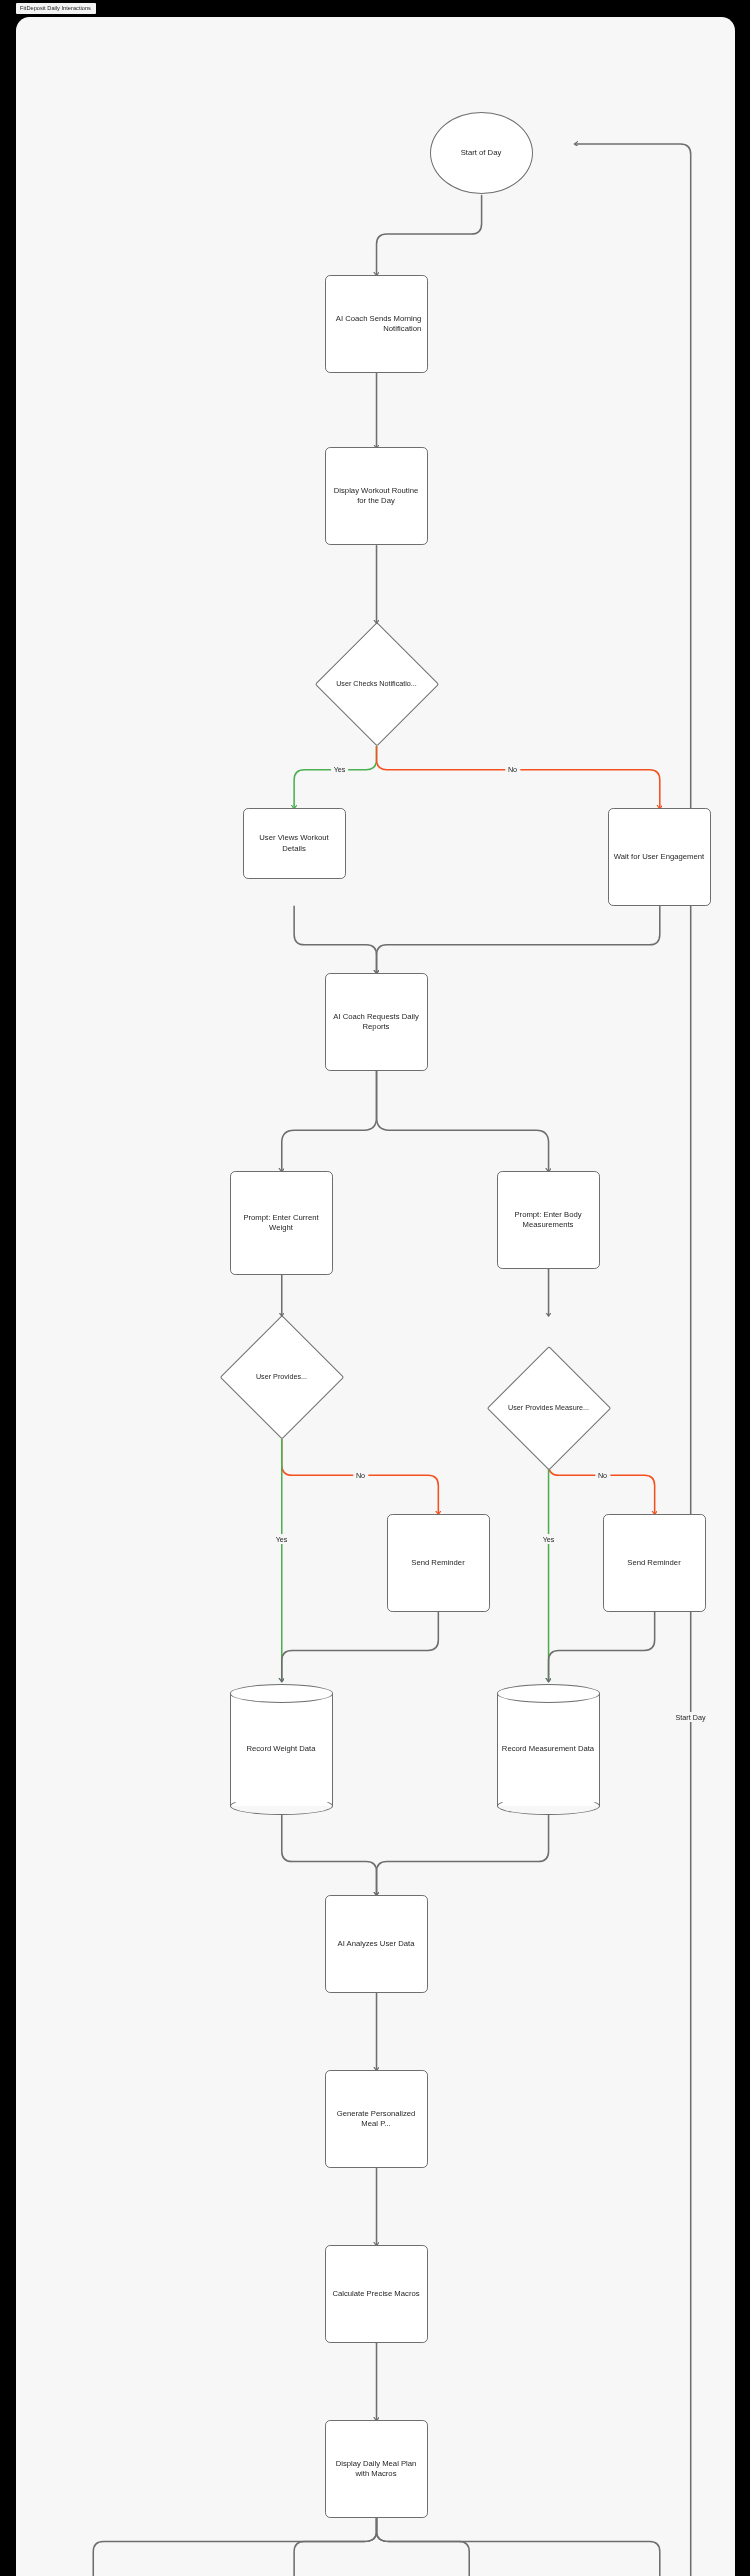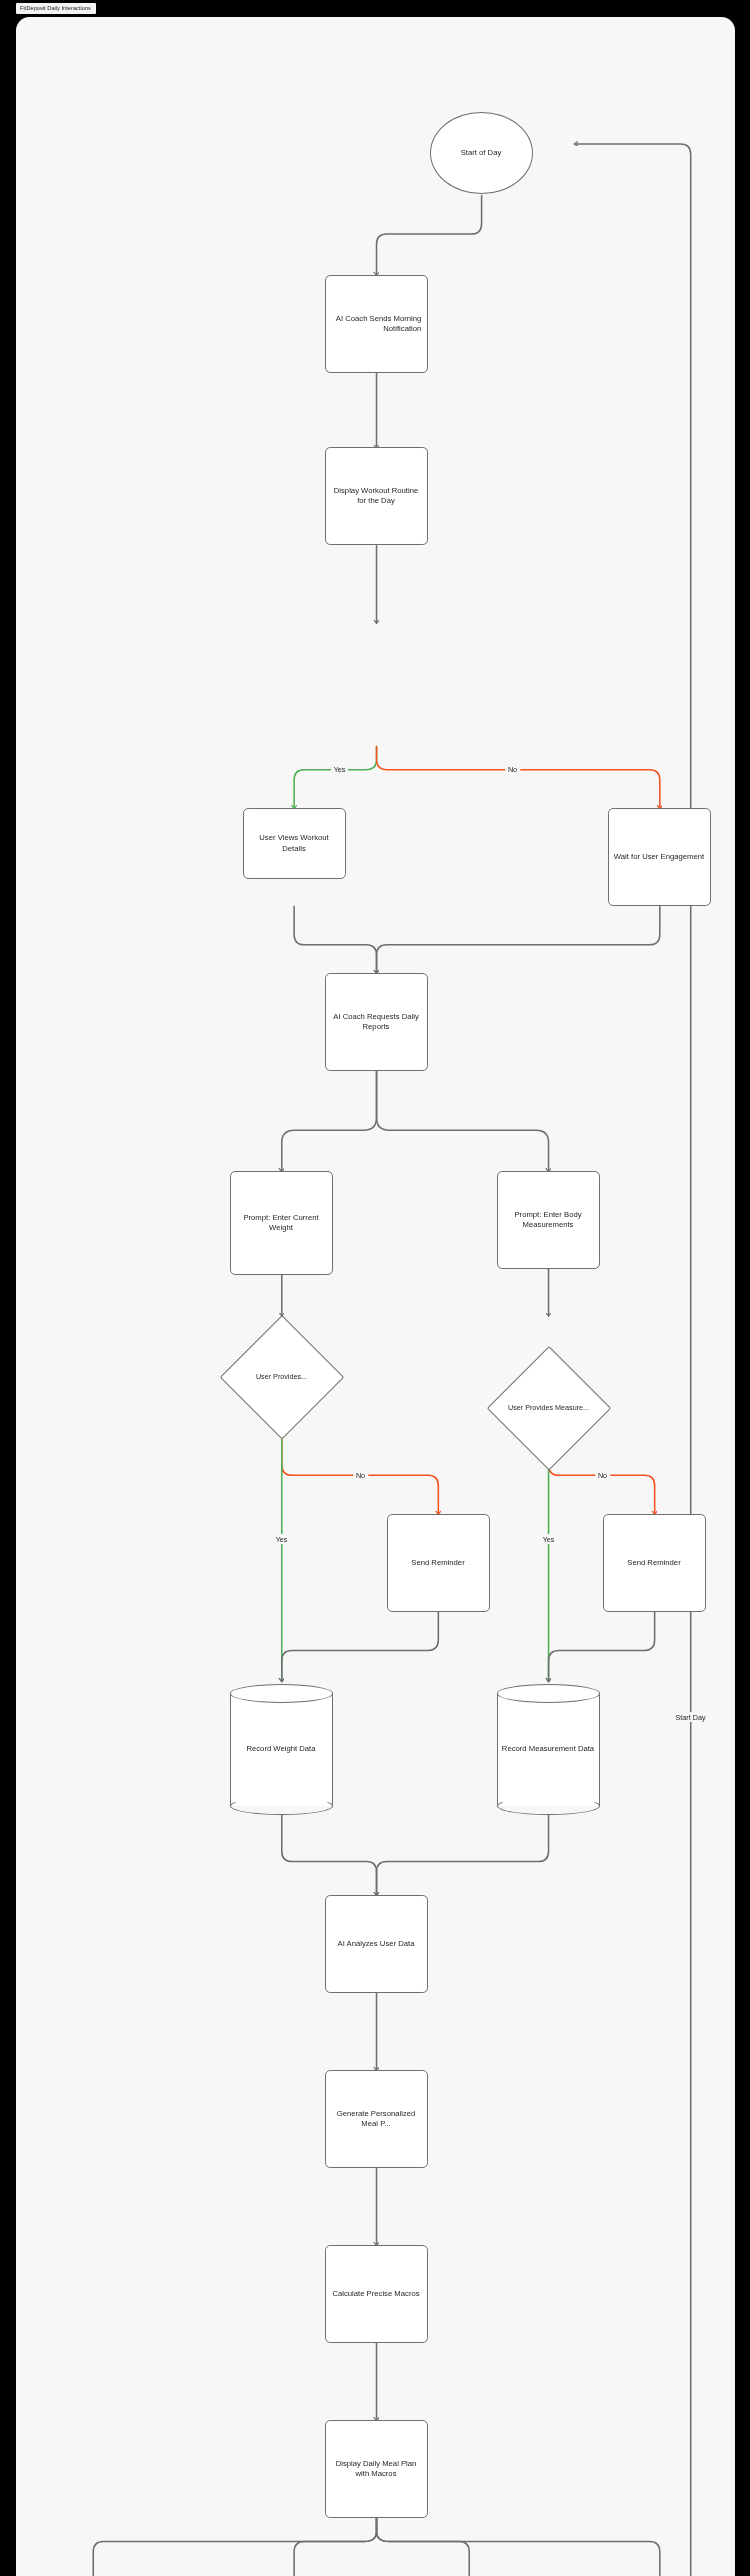--- a/index.html
+++ b/index.html
@@ -206,20 +206,24 @@
     </div>
 
     <div class="node n-process" style="left:309px; top:258px; width:103px; height:98px;text-align:right;">
       <span class="lbl">AI Coach Sends Morning Notification</span>
     </div>
 
     <div class="node n-process" style="left:309px; top:430px; width:103px; height:98px;">
       <span class="lbl">Display Workout Routine for the Day</span>
     </div>
 
+    <div class="node n-decision" style="left:299px; top:605px; width:124px; height:124px;">
+      <span class="diamond"></span>
+      <span class="lbl">User Checks Notificatio...</span>
+    </div>
 
     <div class="node n-process" style="left:227px; top:791px; width:103px; height:71px;">
       <span class="lbl">User Views Workout Details</span>
     </div>
 
     <div class="node n-process" style="left:592px; top:791px; width:103px; height:98px;">
       <span class="lbl">Wait for User Engagement</span>
     </div>
 
     <div class="node n-process" style="left:309px; top:956px; width:103px; height:98px;">

